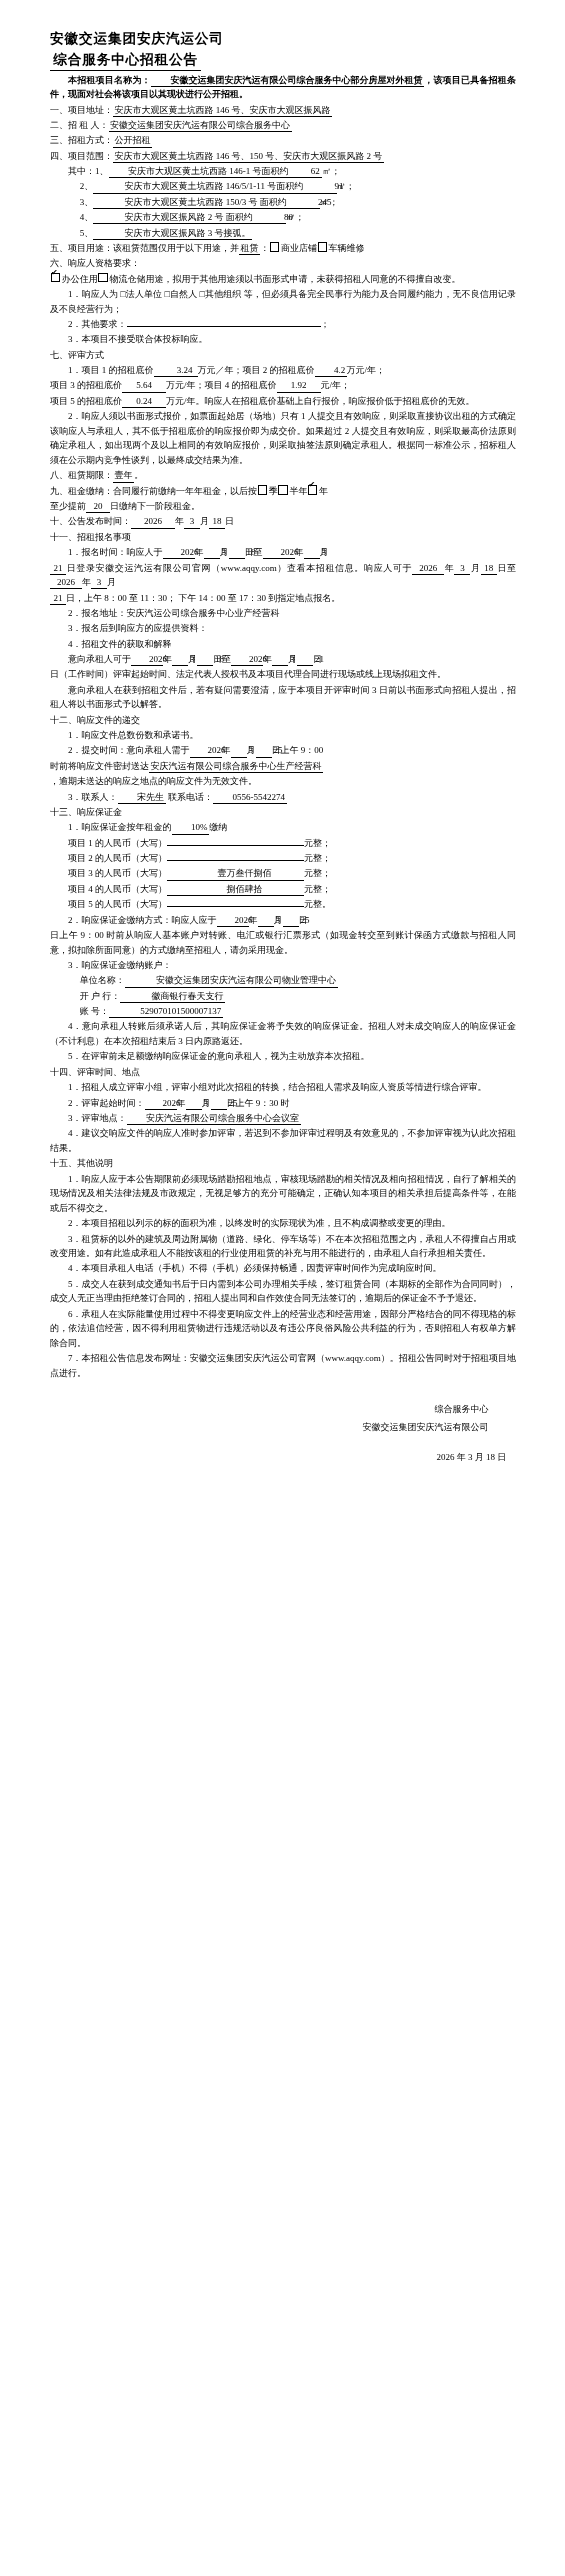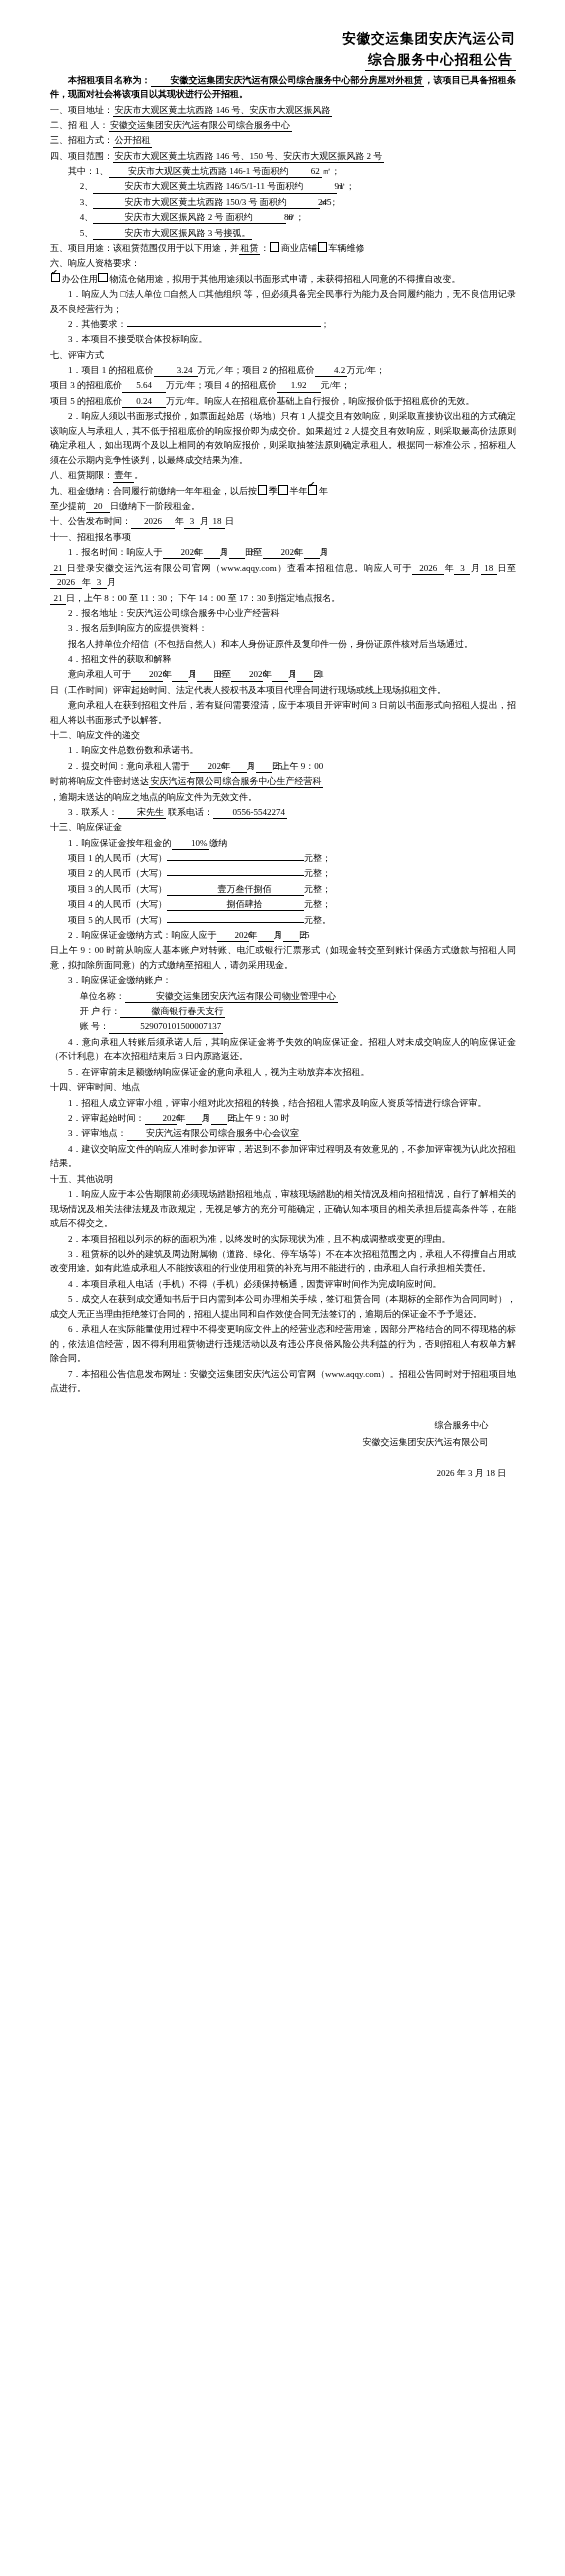--- a/index.html
+++ b/index.html
@@ -11,21 +11,21 @@
     line-height:1.62;
   }
   .page{
     width:566px;
     min-height:2576px;
     box-sizing:border-box;
     padding:27.5px 50px 32px 50px;
     position:relative;
   }
   .title{
-    text-align:right;
+    text-align:left;
     font-size:13.7px;
     font-weight:bold;
     line-height:1.55;
     letter-spacing:0.8px;
     margin:0 0 1.6px 0;
   }
   .title .ln{display:block;}
   .title .ln2{display:inline-block;border-bottom:0.8px solid #000;padding:0 3.2px;}
   .body{margin-top:0;}
   p{margin:0 0 0.8px 0;text-align:justify;text-justify:inter-ideograph;}
@@ -171,21 +171,20 @@
     <p>
       <span class="blank w20">21</span><span>日登录安徽交运汽运有限公司官网（www.aqqy.com）查看本招租信息。响应人可于</span><span class="blank w40">2026</span>年<span class="blank w20">3</span>月<span class="blank w20">18</span><span>日至</span><span class="blank w40">2026</span>年<span class="blank w20">3</span>月
     </p>
     <p>
       <span class="blank w20">21</span><span>日，上午  8：00  至 11：30；  下午 14：00  至 17：30  到指定地点报名。</span>
     </p>
     <p class="ind2">
       <span>2．报名地址：安庆汽运公司综合服务中心业产经营科</span>
     </p>
     <p class="ind2">3．报名后到响应方的应提供资料：</p>
-    <p class="ind2">报名人持单位介绍信（不包括自然人）和本人身份证原件及复印件一份，身份证原件核对后当场通过。</p>
     <p class="ind2">4．招租文件的获取和解释</p>
     <p class="ind2">
       <span>意向承租人可于</span><span class="blank w40">2026</span>年<span class="blank w20">3</span>月<span class="blank w20">18</span><span>日至</span><span class="blank w40">2026</span>年<span class="blank w20">3</span>月<span class="blank w20">21</span>日
     </p>
     <p>日（工作时间）评审起始时间、法定代表人授权书及本项目代理合同进行现场或线上现场拟租文件。</p>
     <p class="ind2">意向承租人在获到招租文件后，若有疑问需要澄清，应于本项目开评审时间 3 日前以书面形式向招租人提出，招租人将以书面形式予以解答。</p>
 
     <p>
       <span>十二、</span><span>响应文件的递交</span>
     </p>

